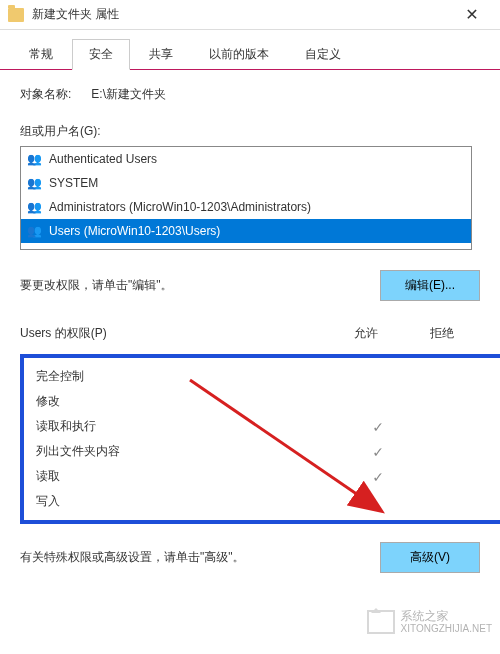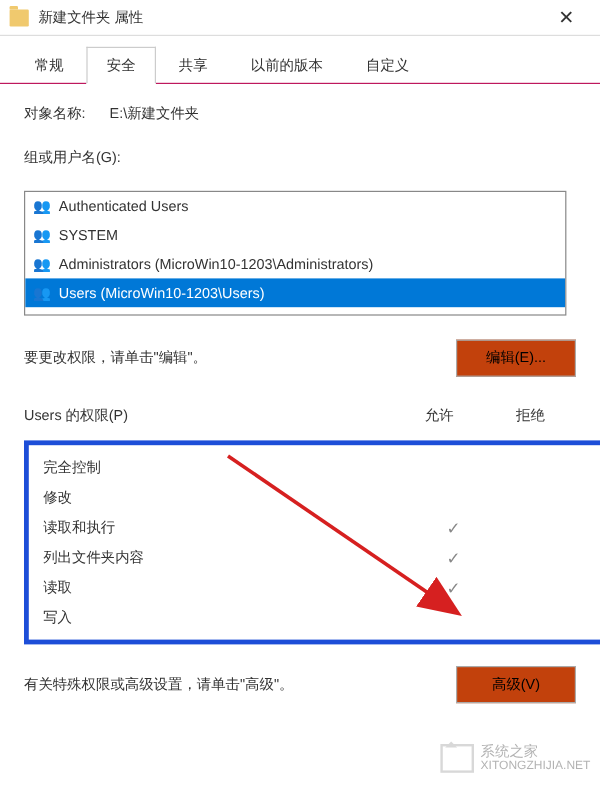--- a/index.html
+++ b/index.html
@@ -67,21 +67,21 @@
     .content {
       padding: 16px 20px;
       color: #333;
     }
     .row {
       display: flex;
       margin-bottom: 20px;
       gap: 20px;
     }
     .label { white-space: nowrap; }
-    .group-label { margin-bottom: 19px; }
+    .group-label { margin-bottom: 6px; }
     .listbox {
       border: 1px solid #888;
       width: 452px;
       height: 104px;
       overflow: hidden;
       background: #fff;
     }
     .listitem {
       display: flex;
       align-items: center;
@@ -104,21 +104,21 @@
     }
     .listitem.selected .user-icon { color: #b8d8ff; }
     .edit-row {
       display: flex;
       align-items: center;
       justify-content: space-between;
       margin: 20px 0 24px 0;
     }
     .btn {
       border: 1px solid #aaa;
-      background: #c2410c;
+      background: #7dd3fc;
       padding: 6px 22px;
       font-size: 12px;
       cursor: pointer;
       min-width: 100px;
       text-align: center;
     }
     .perm-header {
       display: flex;
       margin-bottom: 12px;
       align-items: center;
@@ -144,21 +144,21 @@
       margin-top: 18px;
     }
     .arrow {
       position: absolute;
       pointer-events: none;
       z-index: 50;
     }
     .watermark {
       position: absolute;
       right: 8px;
-      bottom: 10px;
+      bottom: 20px;
       opacity: 0.45;
       font-size: 12px;
       color: #555;
       display:flex;
       align-items:center;
       gap:6px;
     }
     .watermark-logo {
       width:28px;height:24px;border:2px solid #aaa;display:inline-block;position:relative;
     }

